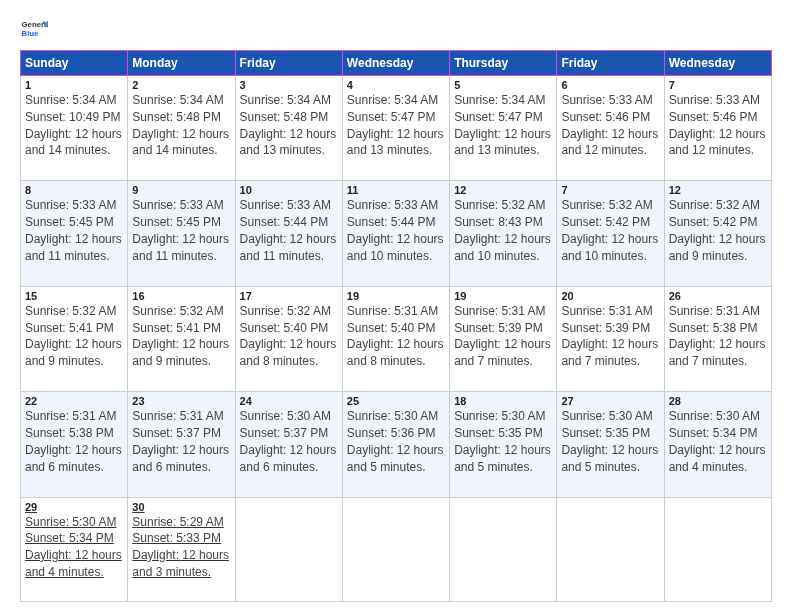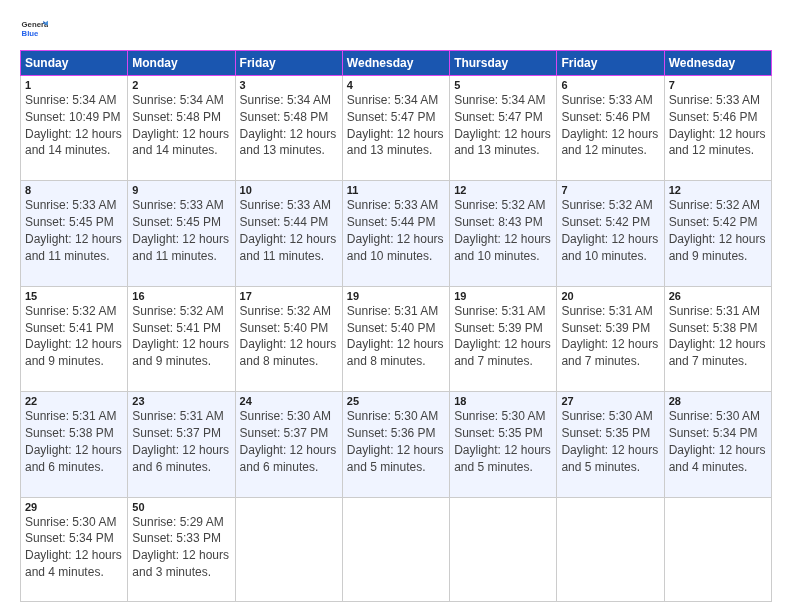--- a/index.html
+++ b/index.html
@@ -73,20 +73,21 @@
       border: 1px solid #ccc;
       vertical-align: top;
       padding: 3px 4px;
       font-size: 9.5px;
       color: #333;
       background: #fff;
       height: 88px;
     }
     .calendar tr:last-child td {
       height: 72px;
+      text-decoration: underline;
     }
     .day-num {
       font-size: 11px;
       font-weight: bold;
       color: #222;
       display: block;
       margin-bottom: 1px;
     }
     .day-info {
       font-size: 12px;
@@ -373,21 +374,21 @@
         <tr>
           <td>
         <span class="day-num">29</span>
         <div class="day-info">
           <span>Sunrise: 5:30 AM</span><br>
           <span>Sunset: 5:34 PM</span><br>
           <span>Daylight: 12 hours and 4 minutes.</span>
         </div>
       </td>
           <td>
-        <span class="day-num">50</span>
+        <span class="day-num">30</span>
         <div class="day-info">
           <span>Sunrise: 5:29 AM</span><br>
           <span>Sunset: 5:33 PM</span><br>
           <span>Daylight: 12 hours and 3 minutes.</span>
         </div>
       </td>
           <td class="empty"></td>
           <td class="empty"></td>
           <td class="empty"></td>
           <td class="empty"></td>

